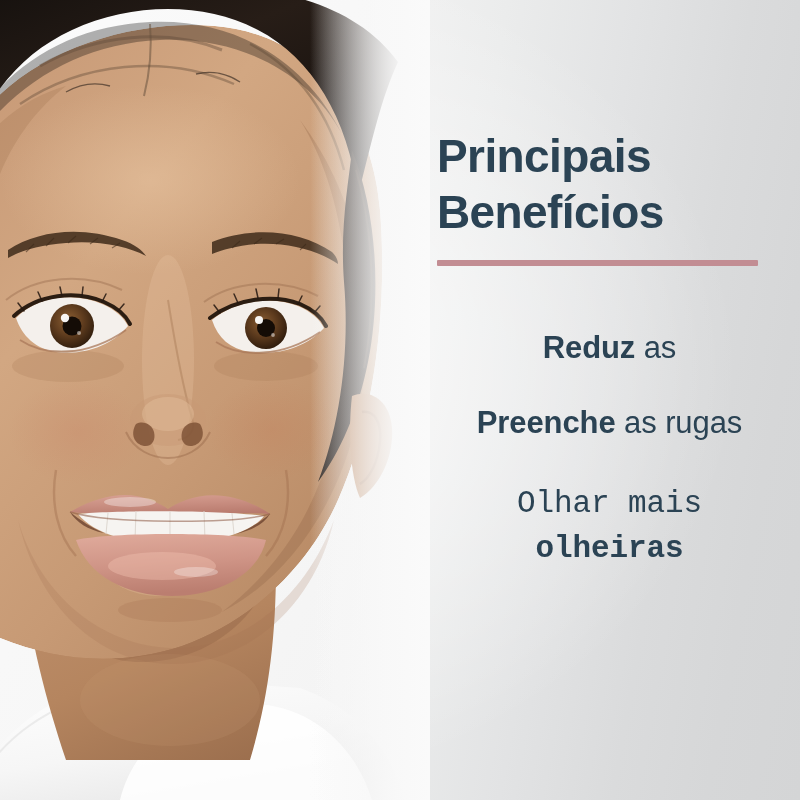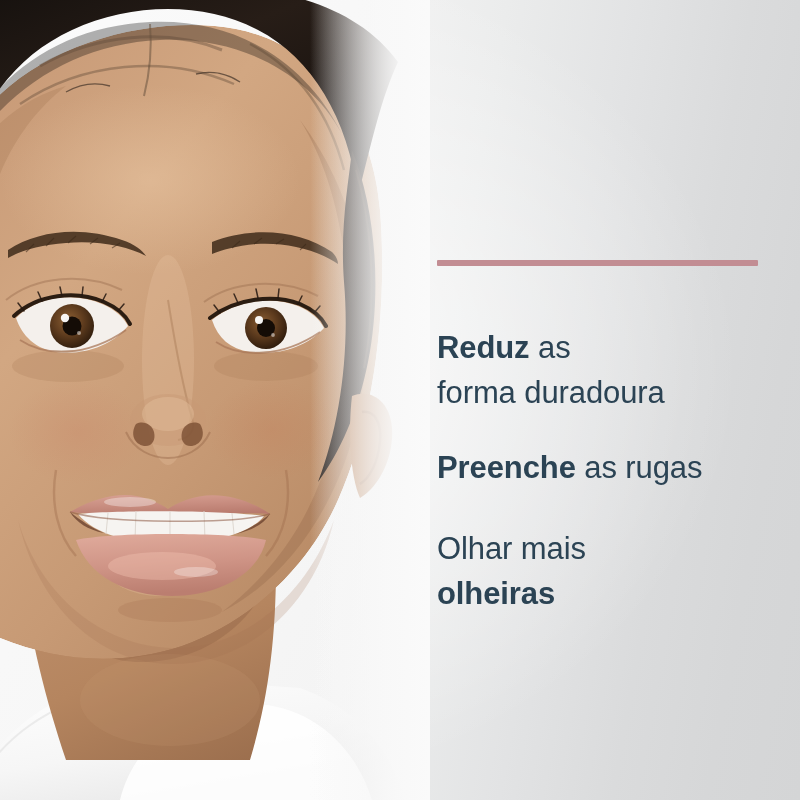--- a/index.html
+++ b/index.html
@@ -101,22 +101,23 @@
     width: 345px;
   }
 
   .benefit {
     margin: 0 0 30px 0;
     font-size: 31px;
     line-height: 45px;
     font-weight: 300;
     letter-spacing: -0.1px;
     color: #2b4354;
-  }
-  .benefit:last-child { margin-bottom: 0; }
+    text-align: center;
+  }
+  .benefit:last-child { margin-bottom: 0; font-family: Liberation Mono, monospace; }
   .benefit .em {
     font-weight: 700;
   }
   .benefit .ln { display: block; }
 
   .b2 { margin-bottom: 36px; }
   .b3 { margin-bottom: 0; }
 </style>
 </head>
 <body>
@@ -392,28 +393,31 @@
       <path d="M 18,520 C 40,596 102,646 172,648 C 240,650 304,600 334,520
               C 314,608 246,664 172,664 C 98,664 38,606 18,520 Z" fill="#9e7050" opacity="0.20"></path>
 
       <rect x="310" y="0" width="120" height="800" fill="url(#edgeFade)"></rect>
     </svg>
     <div class="photo-fade"></div>
   </div>
 
   <div class="panel">
 
+    <h1 class="headline">
+      <span class="hl-line">Principais</span>
+      <span class="hl-line">Benefícios</span>
+    </h1>
 
     <div class="divider"></div>
 
     <div class="benefits">
 
       <p class="benefit b1">
         <span class="ln"><span class="em">Reduz</span><span> as</span></span>
-        <span class="ln">forma duradoura</span>
       </p>
 
       <p class="benefit b2">
         <span class="ln"><span class="em">Preenche</span><span> as rugas</span></span>
       </p>
 
       <p class="benefit b3">
         <span class="ln">Olhar mais</span>
         <span class="ln em">olheiras</span>
       </p>

